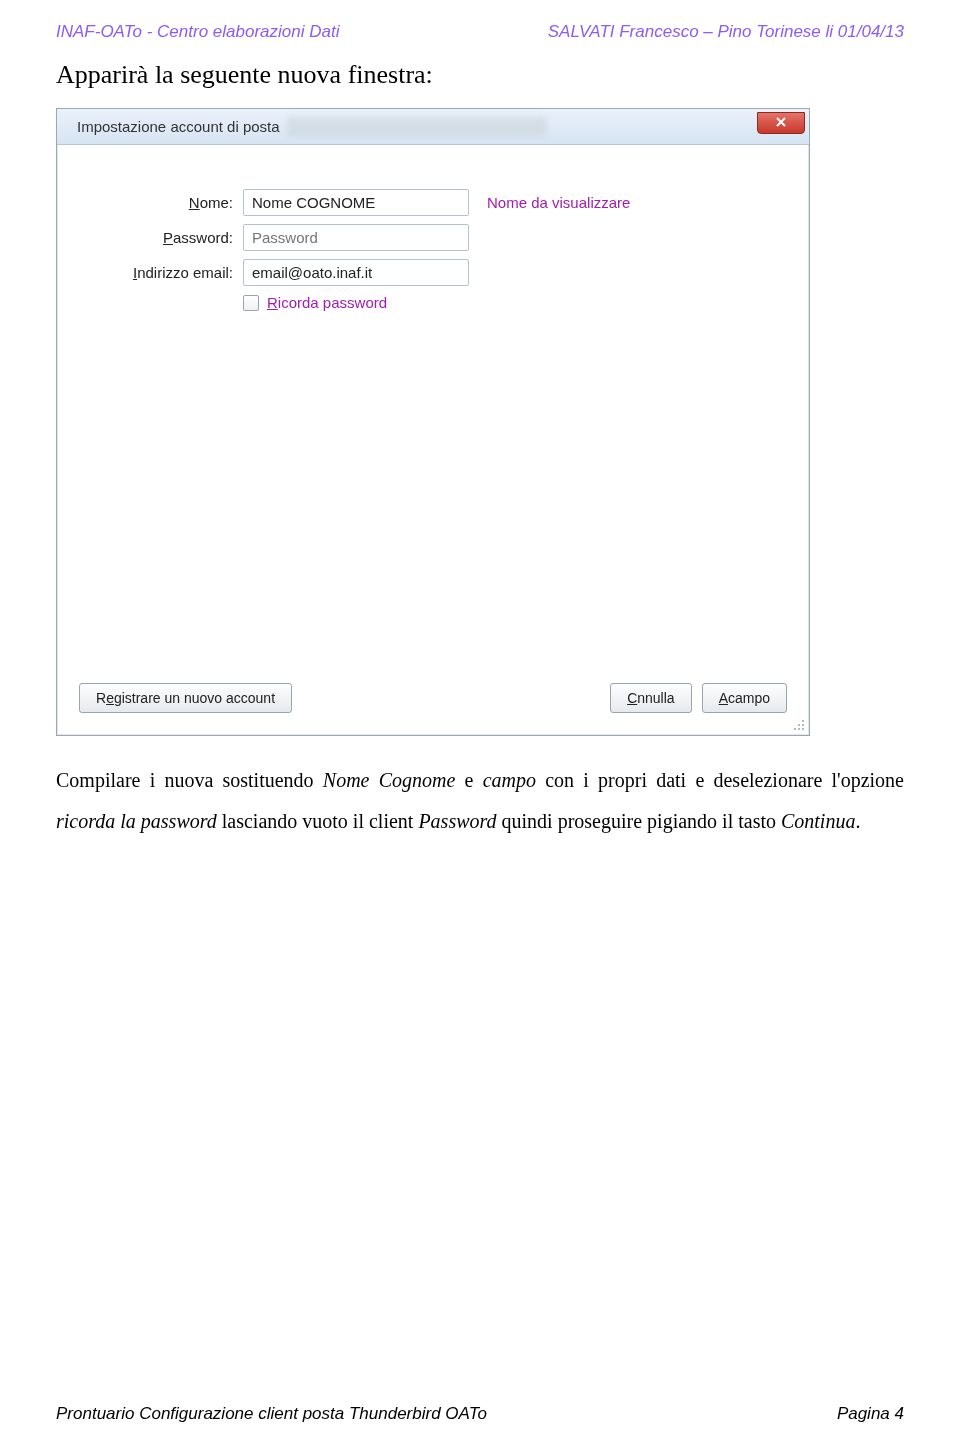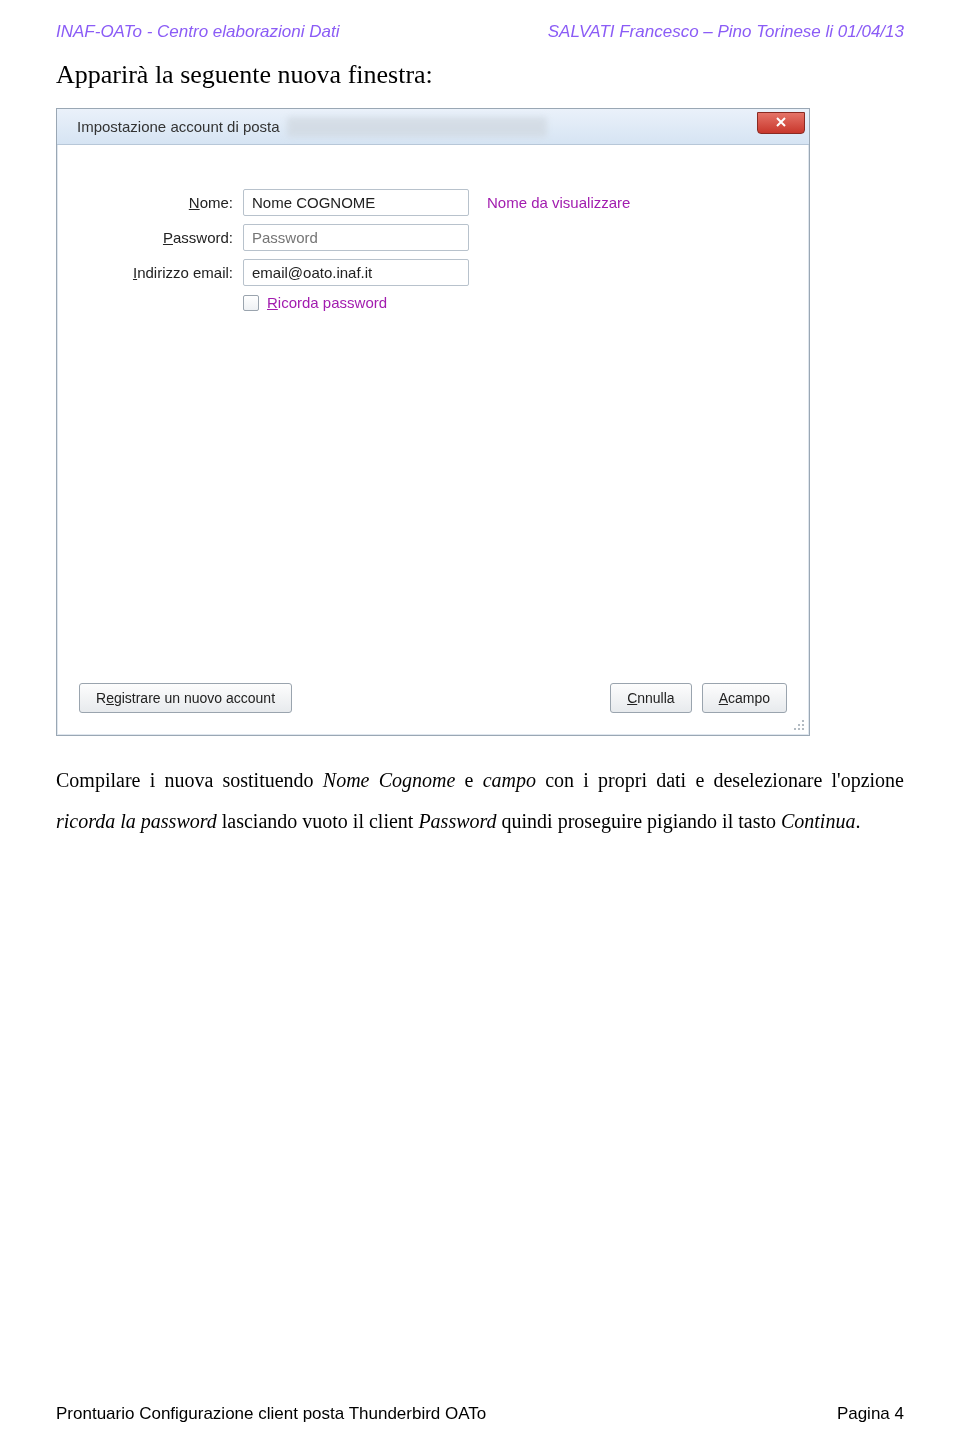--- a/index.html
+++ b/index.html
@@ -162,20 +162,21 @@
   }
   .body-text .it { font-style: italic; }
   .footer {
     position: absolute;
     bottom: 20px;
     left: 56px;
     right: 56px;
     display: flex;
     justify-content: space-between;
     font-family: Arial, sans-serif;
+    font-style: italic;
     font-size: 17px;
   }
 </style>
 </head>
 <body>
 
 <div class="header">
   <span>INAF-OATo - Centro elaborazioni Dati</span>
   <span>SALVATI Francesco – Pino Torinese li 01/04/13</span>
 </div>

